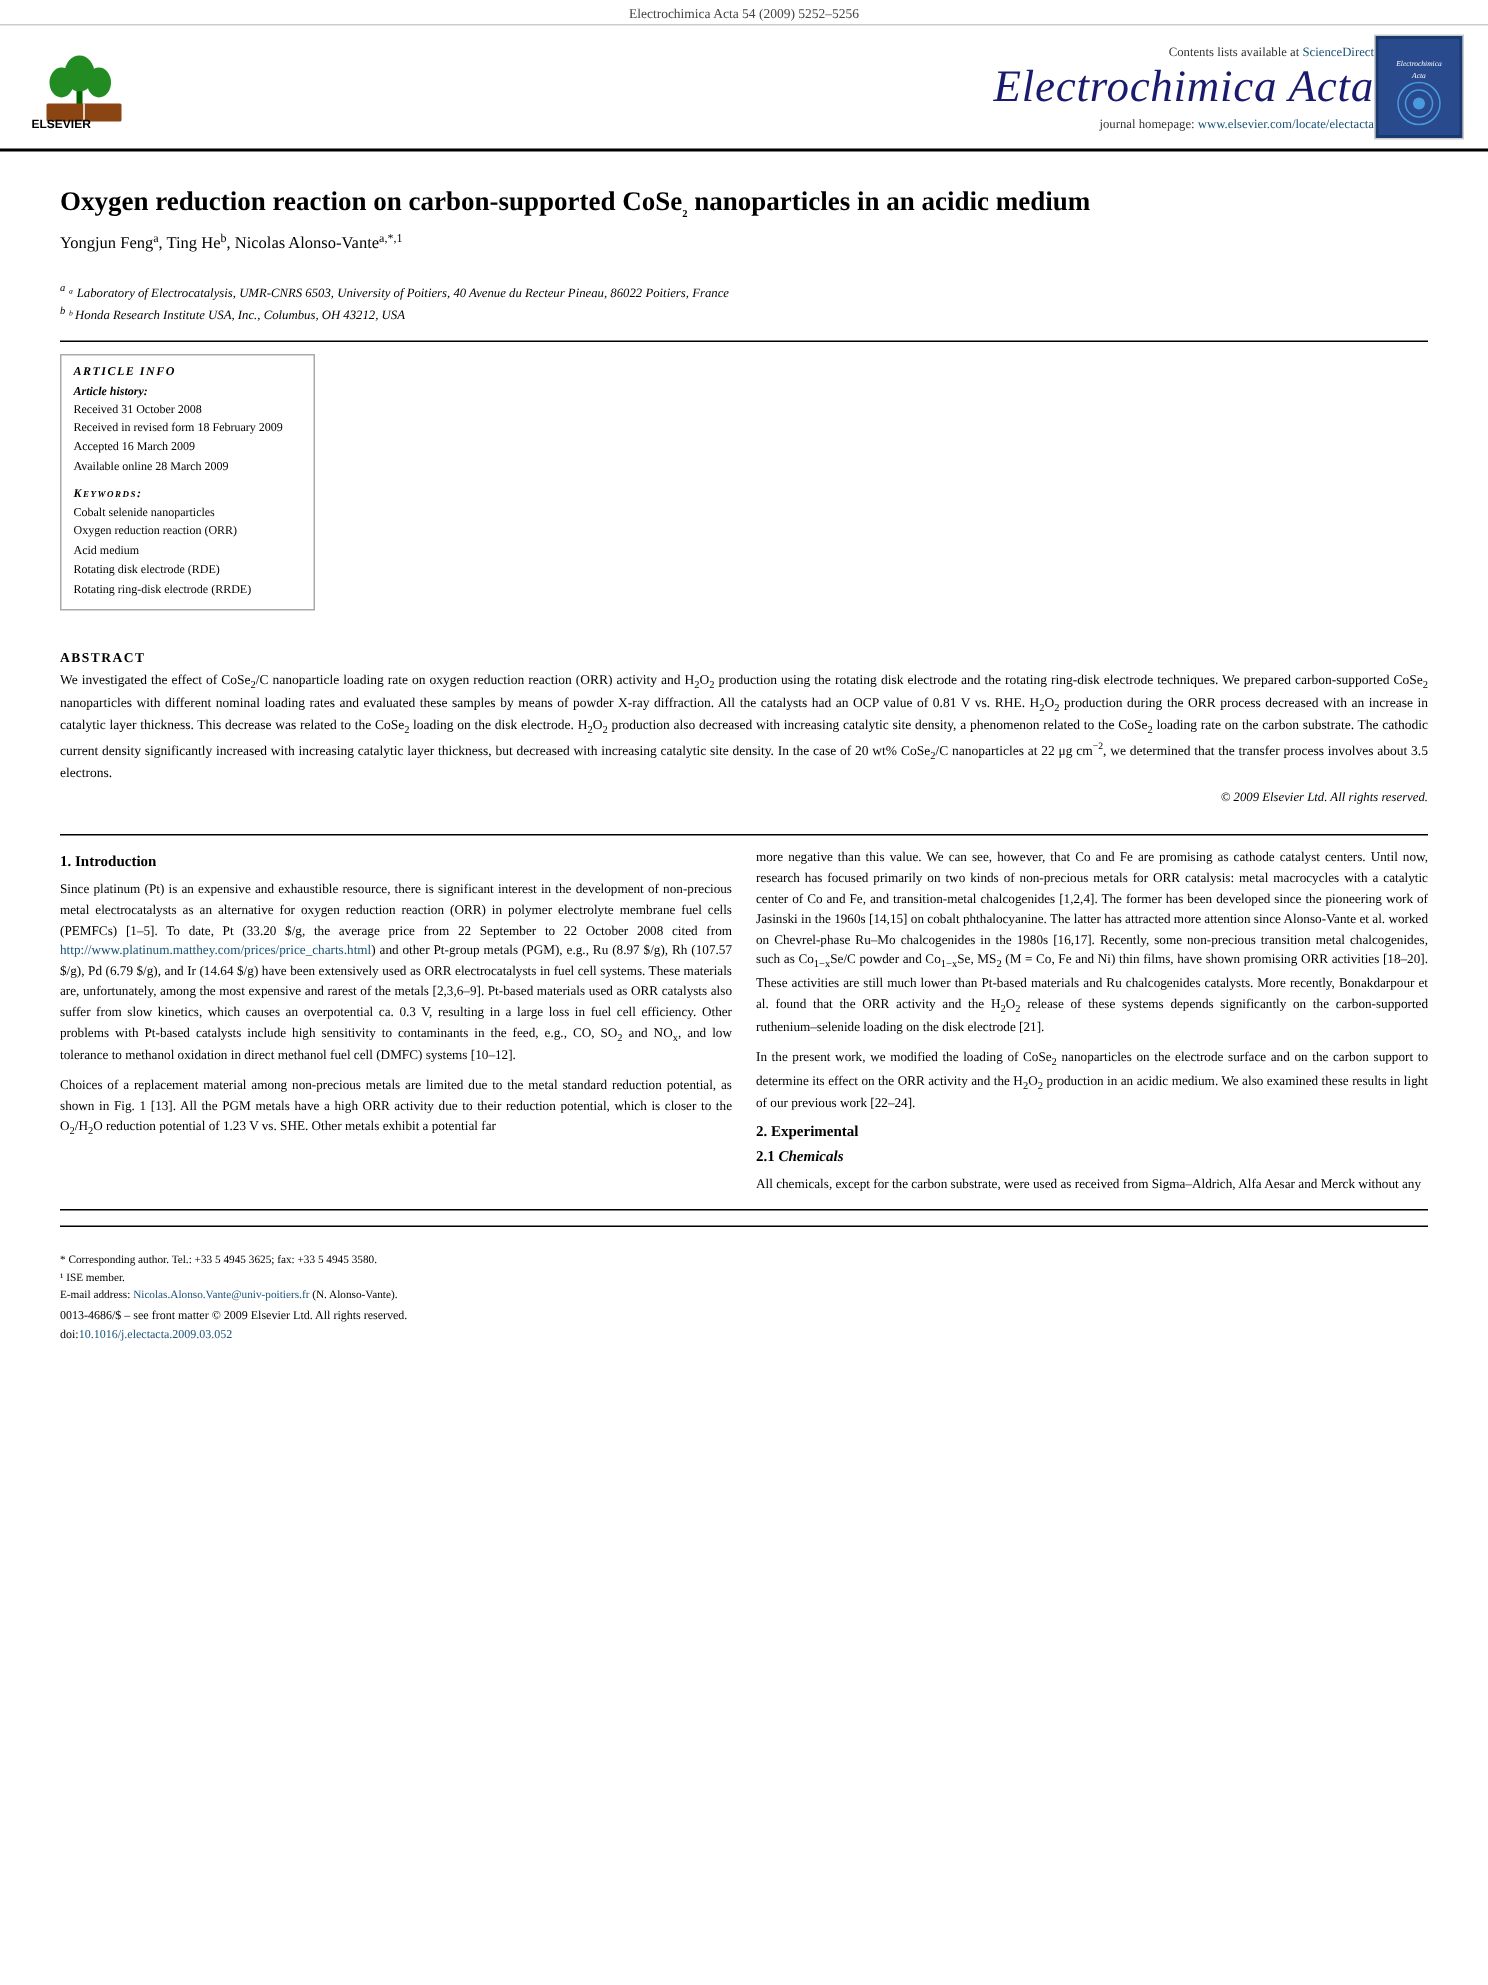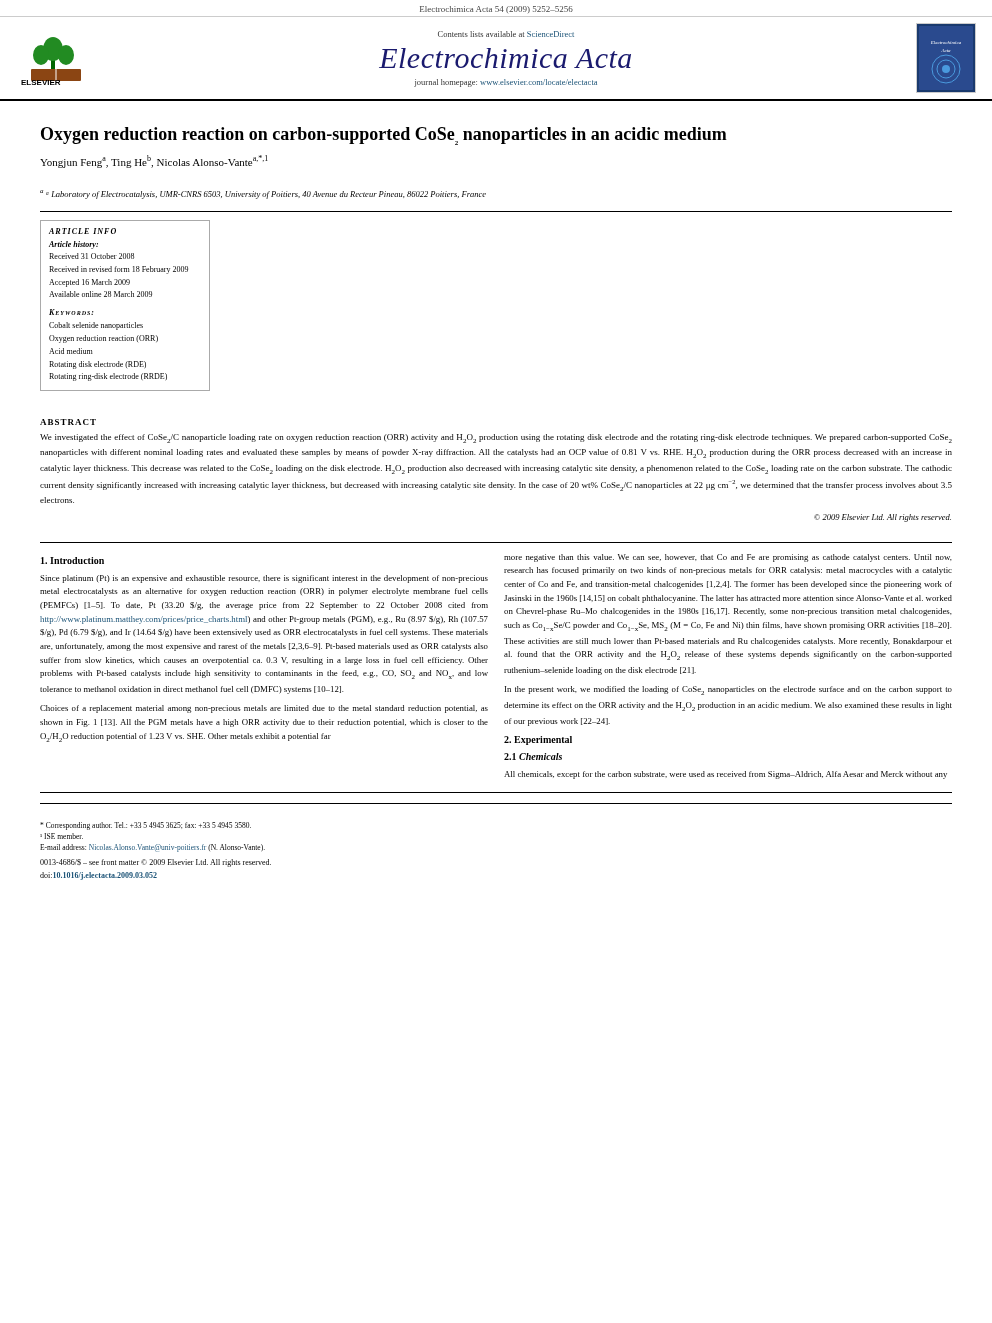--- a/index.html
+++ b/index.html
@@ -27,21 +27,21 @@
       align-items: center;
       padding: 6px 16px;
       border-bottom: 2px solid #000;
     }
     .elsevier-logo {
       width: 80px;
       flex-shrink: 0;
     }
     .journal-center {
       flex: 1;
-      text-align: center;
+      text-align: right;
     }
     .journal-links {
       font-size: 8.5px;
       color: #333;
       margin-bottom: 2px;
     }
     .journal-title-text {
       font-size: 30px;
       font-family: "Times New Roman", serif;
       font-style: italic;
@@ -285,20 +285,21 @@
   <div class="article-title">
     Oxygen reduction reaction on carbon-supported CoSe<sub class="sub2">2</sub> nanoparticles in an acidic medium
   </div>
 
   <div class="authors">
     Yongjun Feng<sup class="sup2">a</sup>, Ting He<sup class="sup2">b</sup>, Nicolas Alonso-Vante<sup class="sup2">a,*,1</sup>
   </div>
 
   <div class="affiliations">
     <div><sup class="sup2">a</sup> <span>ᵃ Laboratory of Electrocatalysis, UMR-CNRS 6503, University of Poitiers, 40 Avenue du Recteur Pineau, 86022 Poitiers, France</span></div>
+    <div><sup class="sup2">b</sup> <span>ᵇ Honda Research Institute USA, Inc., Columbus, OH 43212, USA</span></div>
   </div>
 
   <div class="two-col">
 
     <div class="left-col">
       <div class="article-info-section">
         <h4>ARTICLE INFO</h4>
         <div class="history-label">Article history:</div>
         <div class="history-item">Received 31 October 2008</div>
         <div class="history-item">Received in revised form 18 February 2009</div>
@@ -378,17 +379,17 @@
       <span>* Corresponding author. Tel.: +33 5 4945 3625; fax: +33 5 4945 3580.</span>
     </div>
     <div class="footnote">¹ ISE member.</div>
     <div class="footnote">
       <span>E-mail address:</span>
       <span style="color:#1a5276;">Nicolas.Alonso.Vante@univ-poitiers.fr</span>
       <span>(N. Alonso-Vante).</span>
     </div>
     <div class="footer-ids">0013-4686/$ – see front matter © 2009 Elsevier Ltd. All rights reserved.</div>
     <div class="footer-ids">
-      <span>doi:</span><span style="color:#1a5276;font-weight:bold;">10.1016/j.electacta.2009.03.052</span>
+      <span>doi:</span><span style="color:#1a5276;">10.1016/j.electacta.2009.03.052</span>
     </div>
   </div>
 
 </div>
 
 </body></html>

